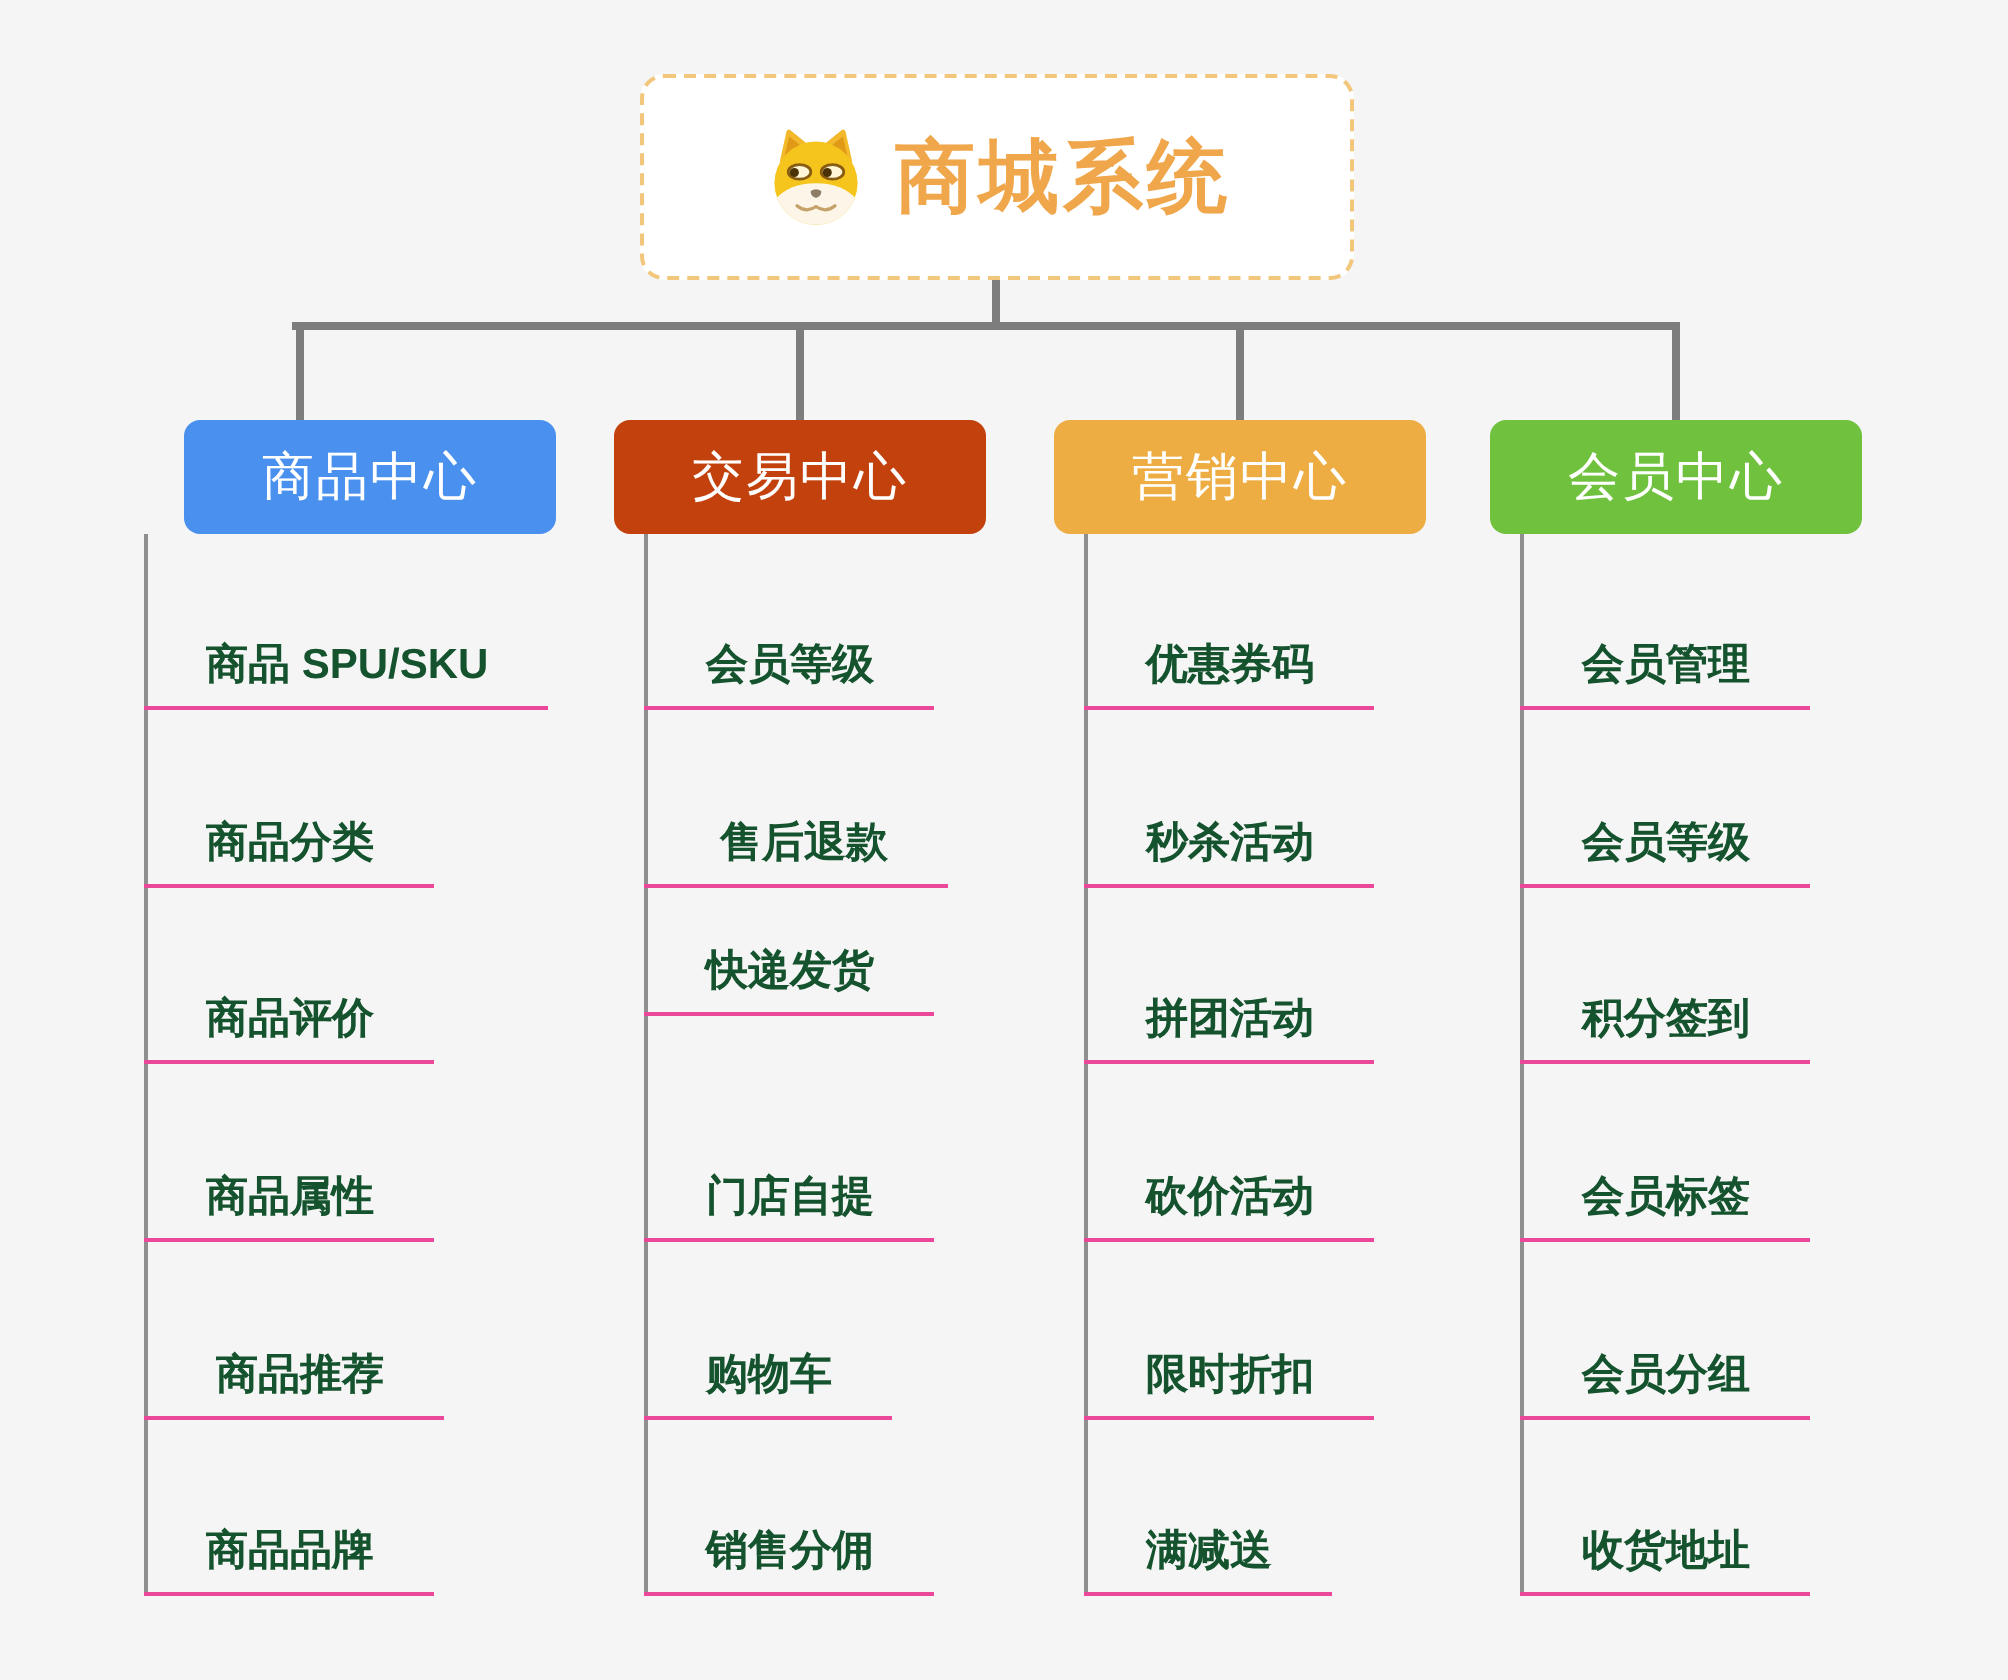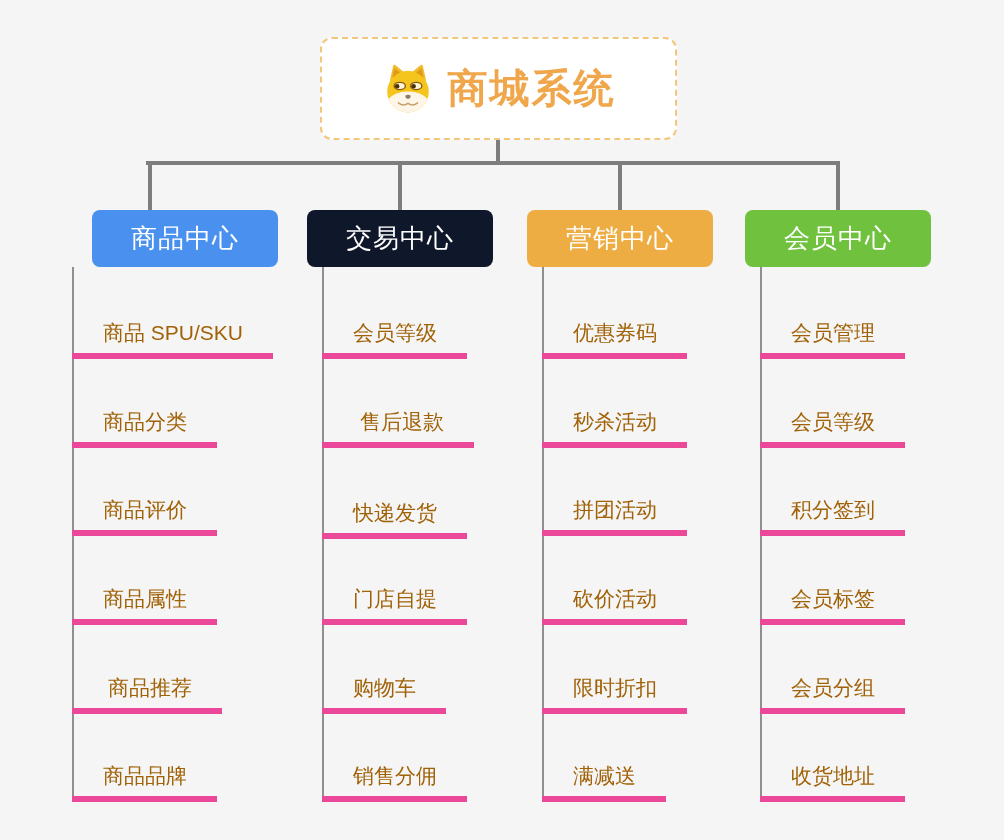--- a/index.html
+++ b/index.html
@@ -70,24 +70,25 @@
     font-size: 26px;
     font-weight: 500;
     letter-spacing: 1px;
     white-space: nowrap;
   }
   
   .leaf {
     position: absolute;
     font-size: 21px;
     line-height: 34px;
-    color: #a16207;
+    color: #14532d;
     padding: 0 30px 3px 31px;
-    border-bottom: 6px solid #ec4899;
+    border-bottom: 2px solid #ec4899;
     white-space: nowrap;
+    font-weight: bold;
   }
 </style>
 </head>
 <body>
 
 <div class="canvas">
 
   <div class="root-node">
     <span class="doge">
       <svg viewBox="0 0 60 62" width="52" height="54" aria-hidden="true">
@@ -126,27 +127,27 @@
         <span class="branch-label">商品中心</span>
       </div>
       <div class="trunk" style="left: 72px; top: 267px; height: 531px;"></div>
       <div class="leaf" style="left: 72px; top: 316px;">商品 SPU/SKU</div>
       <div class="leaf" style="left: 72px; top: 405px;">商品分类</div>
       <div class="leaf" style="left: 72px; top: 493px;">商品评价</div>
       <div class="leaf" style="left: 72px; top: 582px;">商品属性</div>
       <div class="leaf" style="left: 72px; top: 671px; padding-left: 36px;">商品推荐</div>
       <div class="leaf" style="left: 72px; top: 759px;">商品品牌</div>
       <div class="line" style="left: 398px; top: 165px; width: 4px; height: 45px;"></div>
-      <div class="branch-node" style="left: 307px; background: #0f172a;">
+      <div class="branch-node" style="left: 307px; background: #c2410c;">
         <span class="branch-label">交易中心</span>
       </div>
       <div class="trunk" style="left: 322px; top: 267px; height: 531px;"></div>
       <div class="leaf" style="left: 322px; top: 316px;">会员等级</div>
       <div class="leaf" style="left: 322px; top: 405px; padding-left: 38px;">售后退款</div>
-      <div class="leaf" style="left: 322px; top: 496px;">快递发货</div>
+      <div class="leaf" style="left: 322px; top: 469px;">快递发货</div>
       <div class="leaf" style="left: 322px; top: 582px;">门店自提</div>
       <div class="leaf" style="left: 322px; top: 671px;">购物车</div>
       <div class="leaf" style="left: 322px; top: 759px;">销售分佣</div>
       <div class="line" style="left: 618px; top: 165px; width: 4px; height: 45px;"></div>
       <div class="branch-node" style="left: 527px; background: rgb(237, 173, 66);">
         <span class="branch-label">营销中心</span>
       </div>
       <div class="trunk" style="left: 542px; top: 267px; height: 531px;"></div>
       <div class="leaf" style="left: 542px; top: 316px;">优惠券码</div>
       <div class="leaf" style="left: 542px; top: 405px;">秒杀活动</div>

